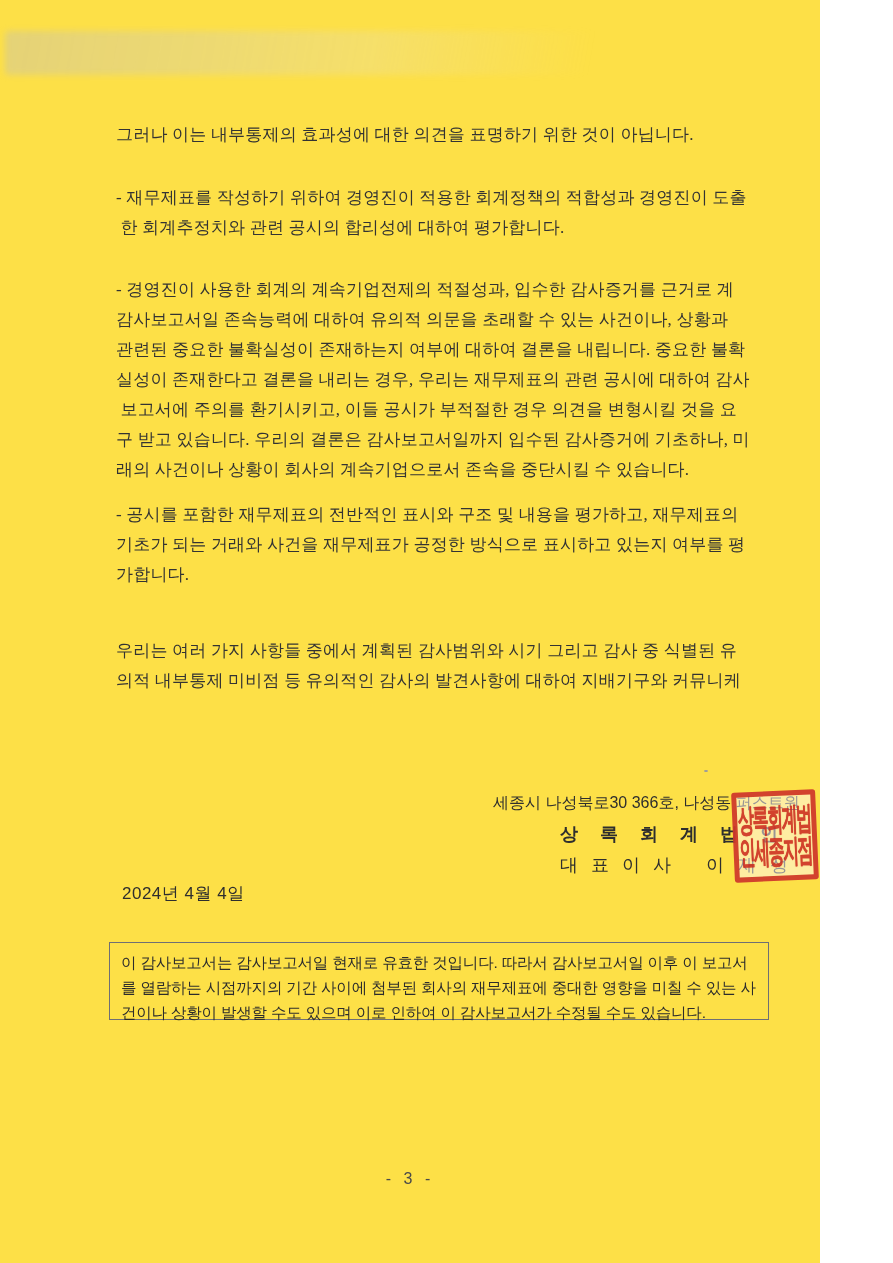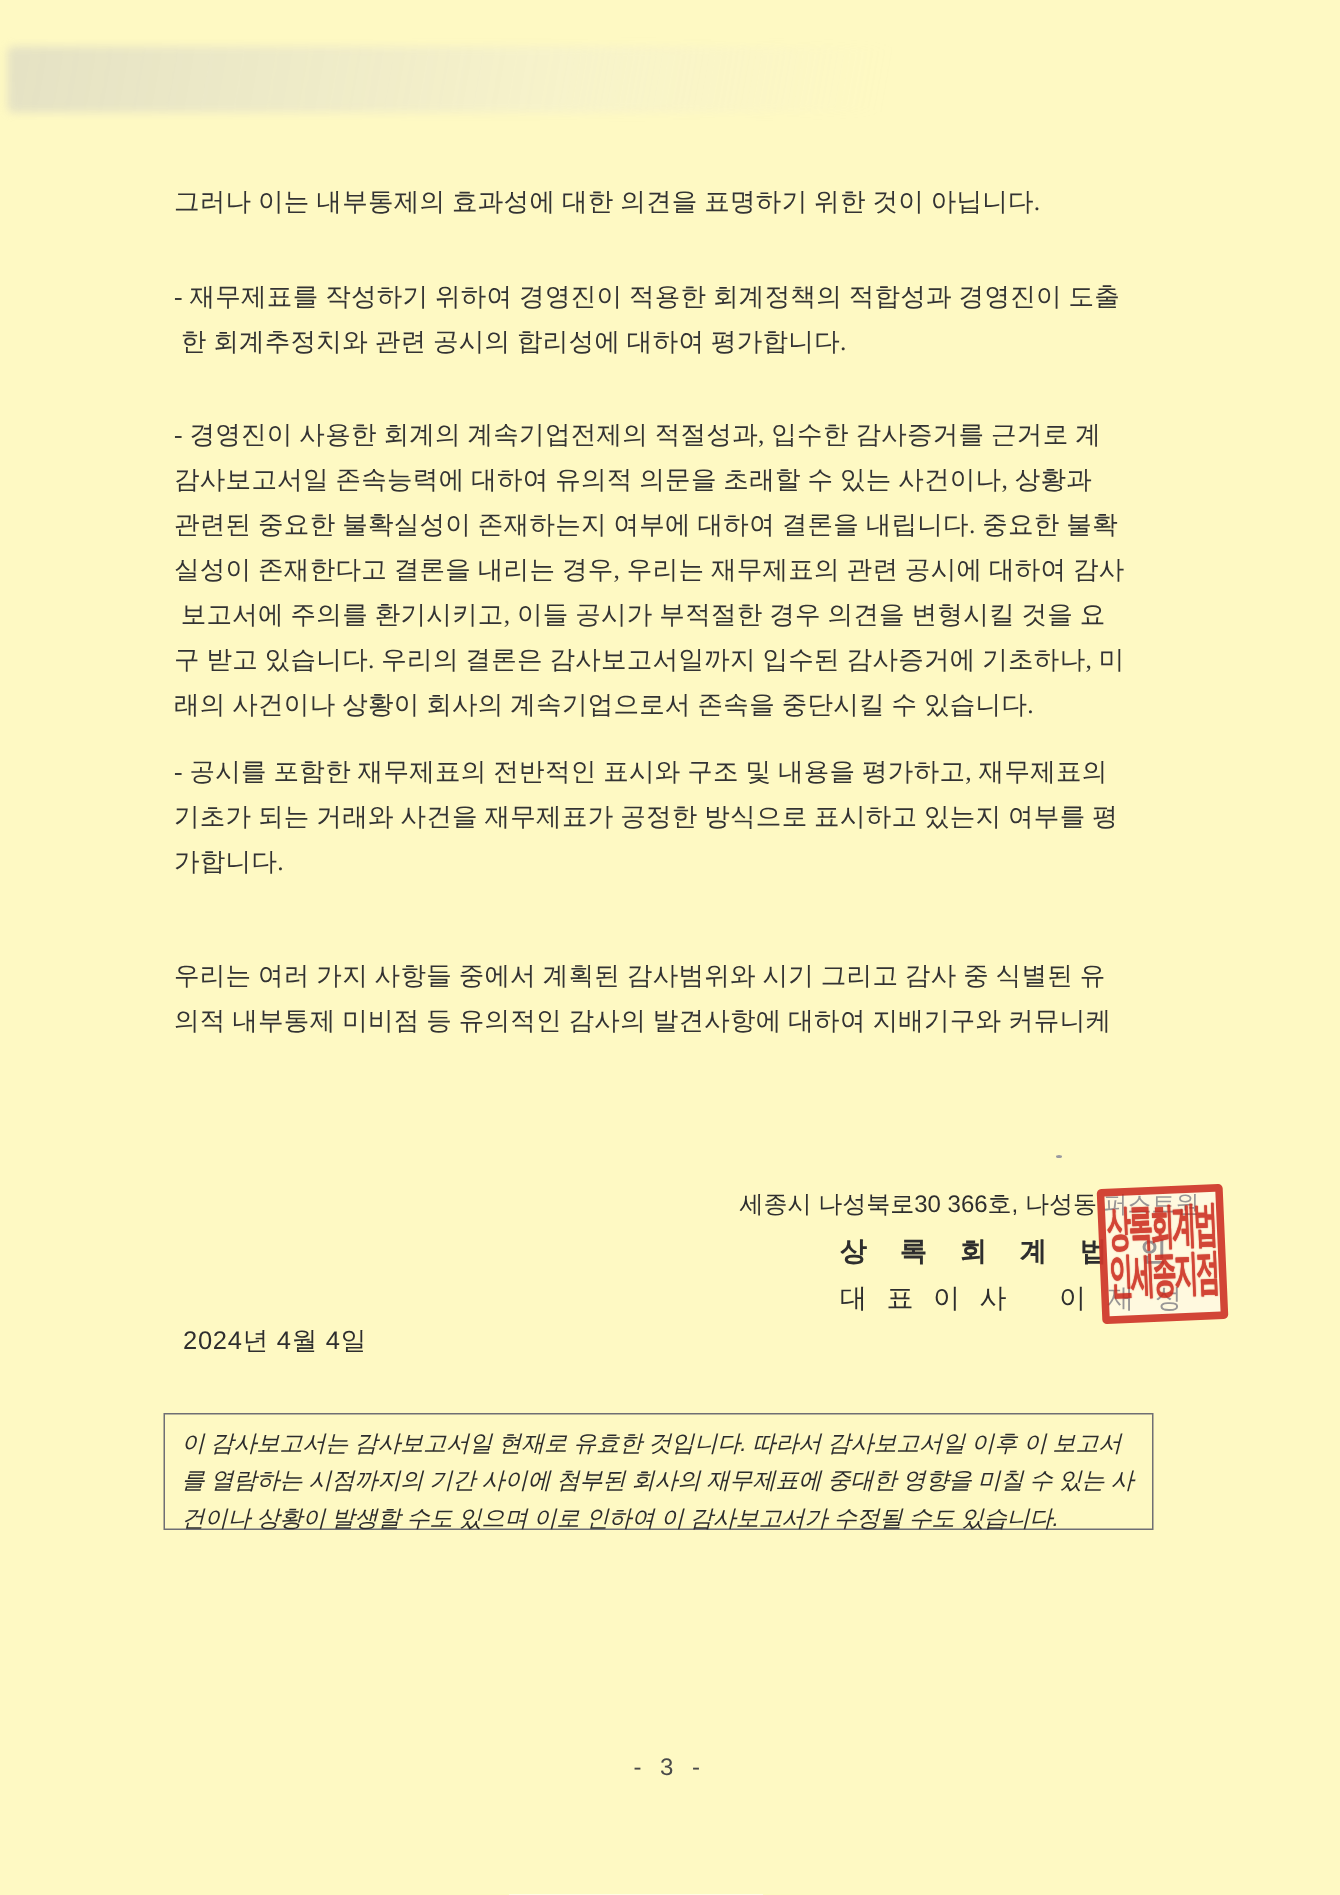--- a/index.html
+++ b/index.html
@@ -2,23 +2,23 @@
 <html lang="ko"><head>
 <meta charset="utf-8">
 <style>
   html, body {
     margin: 0;
     padding: 0;
     background: #ffffff;
   }
   .page {
     position: relative;
-    width: 893px;
+    width: 820px;
     height: 1263px;
-    background: #fef9c3;
+    background: #fde047;
     overflow: hidden;
     font-family: "Liberation Serif", serif;
   }
   
   .smudge {
     position: absolute;
     left: 5px;
     top: 31px;
     width: 615px;
     height: 44px;
@@ -103,21 +103,21 @@
     width: 636px;
     height: 62px;
     border: 1px solid #6f6f74;
     padding: 7px 11px;
     font-family: "Liberation Sans", sans-serif;
     font-size: 15.5px;
     line-height: 25px;
     color: #2c2c2c;
     letter-spacing: -0.2px;
   }
-  .disclaimer .line { white-space: pre-wrap; font-style: italic; }
+  .disclaimer .line { white-space: pre-wrap; }
   .page-number {
     position: absolute;
     left: 0;
     top: 1170px;
     width: 100%;
     text-align: center;
     font-family: "Liberation Sans", sans-serif;
     font-size: 16px;
     letter-spacing: 4px;
     color: #4a4a4a;

